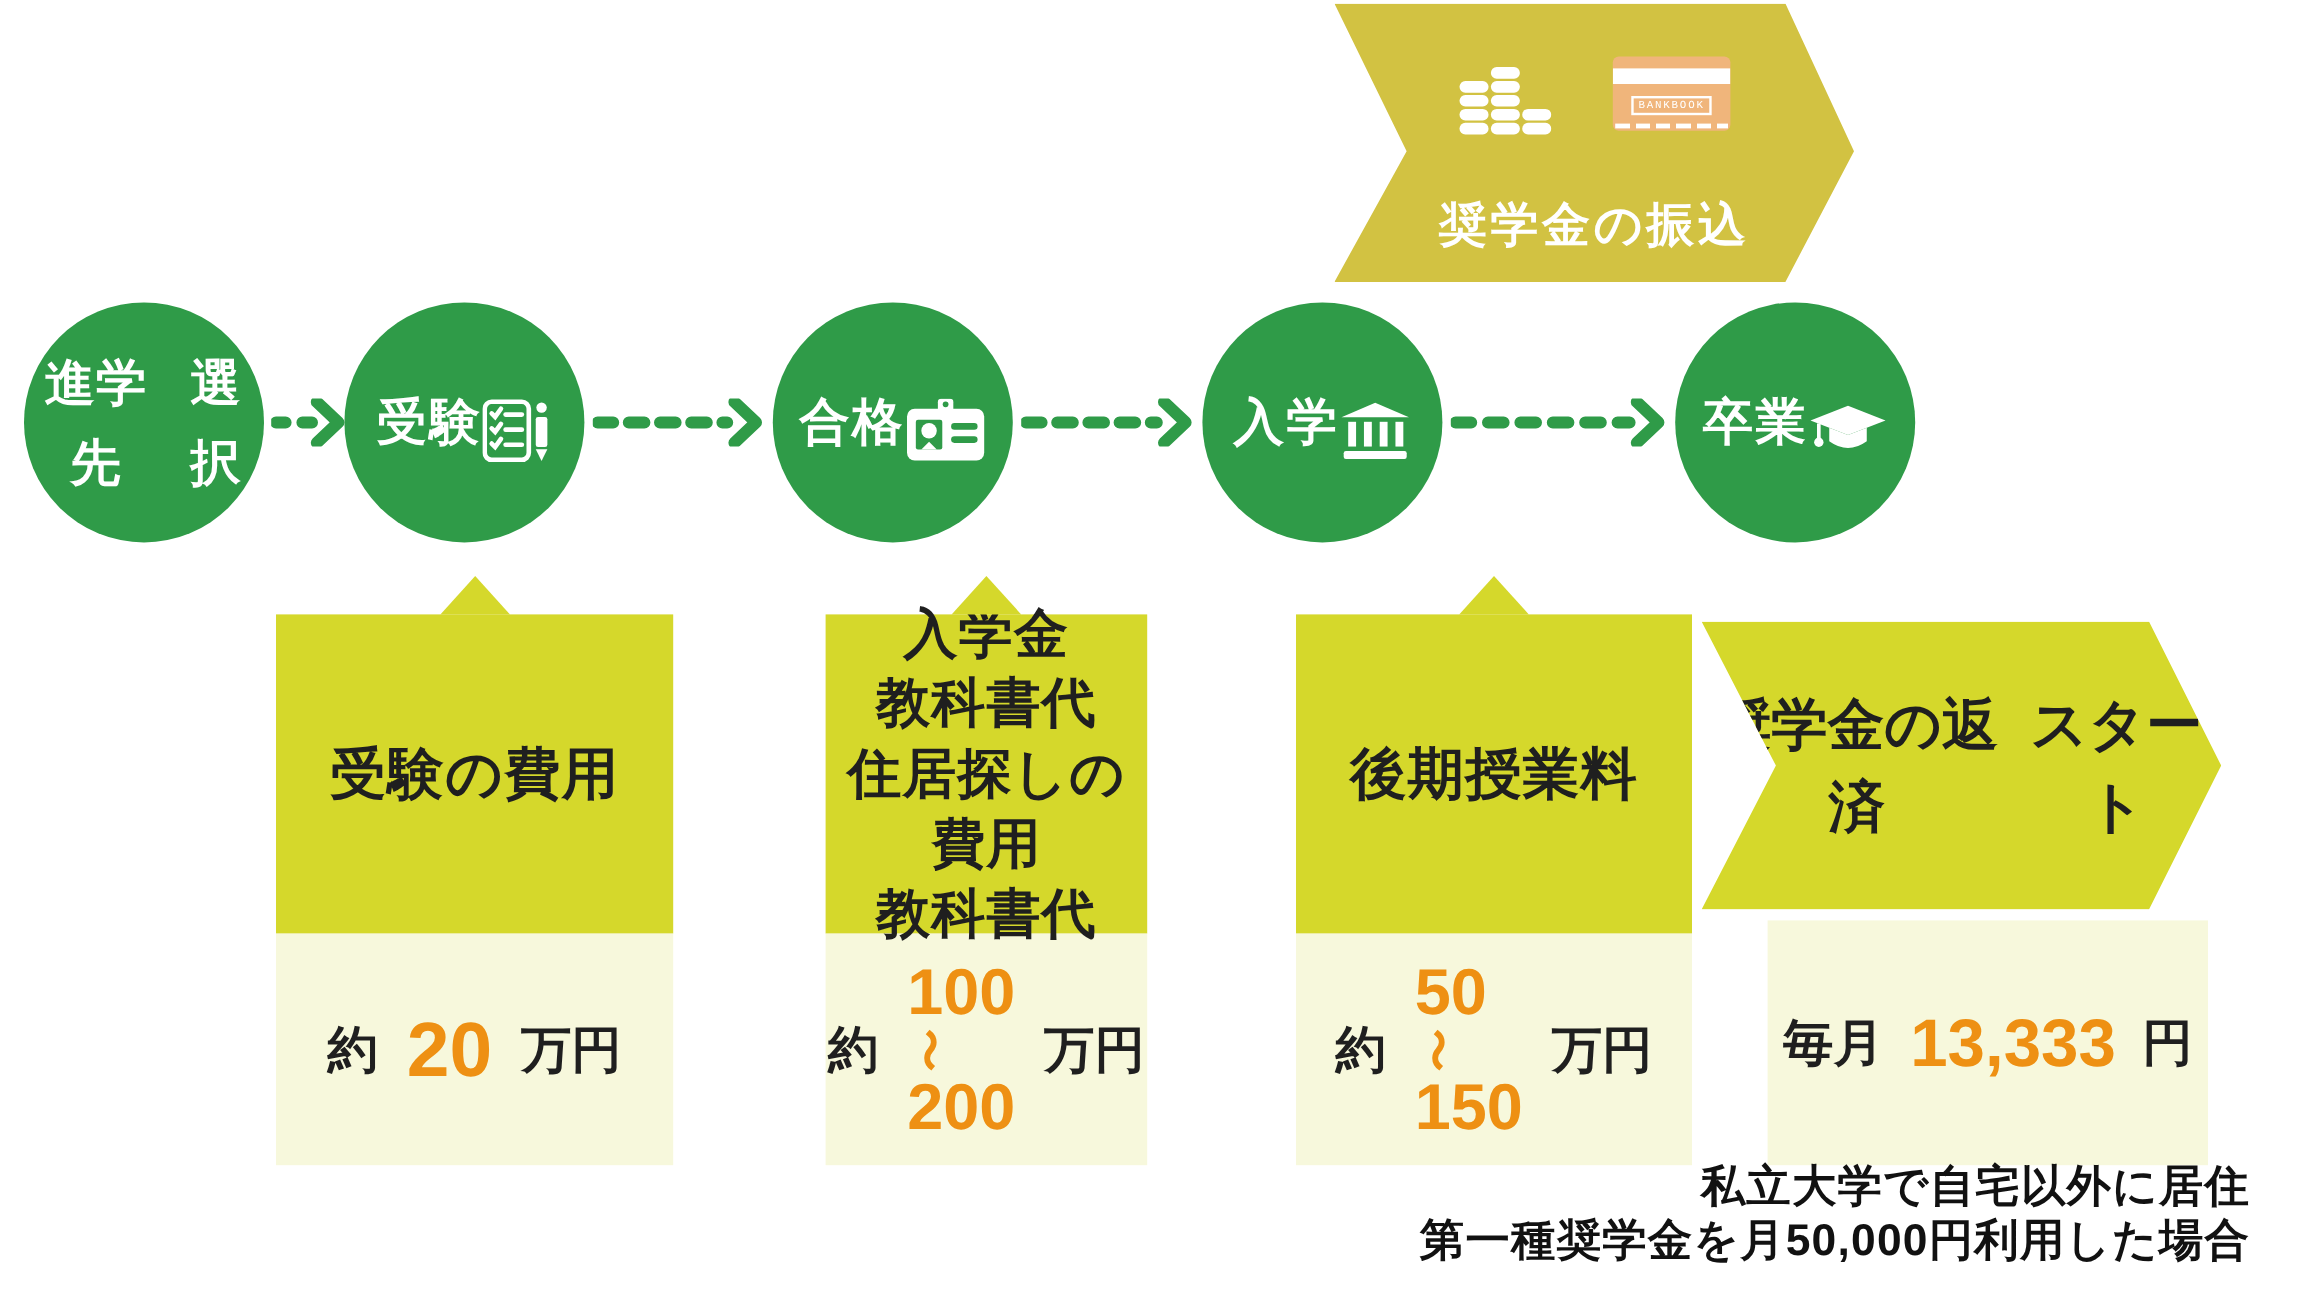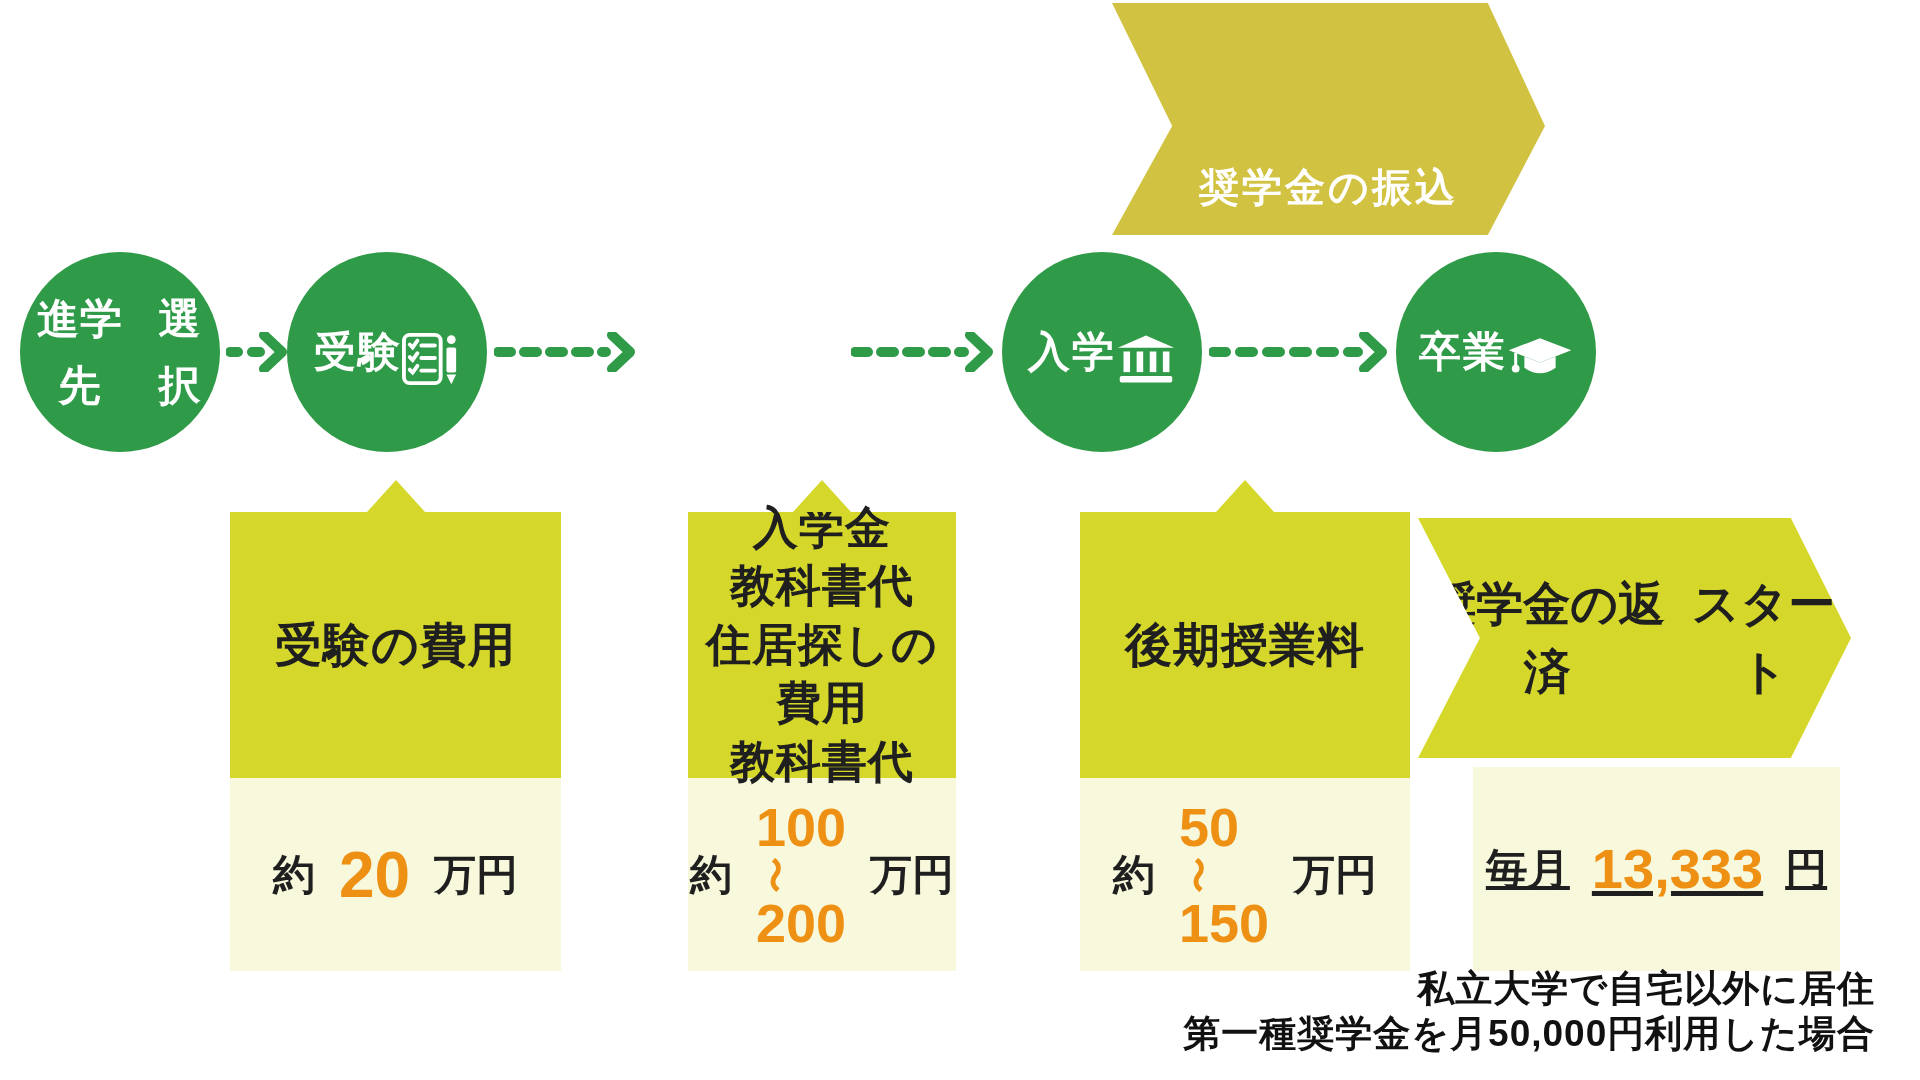--- a/index.html
+++ b/index.html
@@ -75,34 +75,56 @@
   
   .repay-arrow{
     position:absolute;left:1418px;top:518px;width:433px;height:240px;background:var(--lime);
     clip-path:polygon(0 0,86.1% 0,100% 50%,86.1% 100%,0 100%,14.3% 50%);
     display:flex;align-items:center;justify-content:center;
     font-size:47px;font-weight:600;color:var(--dark);line-height:1.45;text-align:center;
   }
   .repay-amount{
     position:absolute;left:1473px;top:767px;width:367px;height:204px;background:var(--cream);
     display:flex;align-items:center;justify-content:center;gap:22px;
-    font-size:42px;font-weight:600;color:var(--dark);text-decoration:underline;
+    font-size:42px;font-weight:600;color:var(--dark);
   }
   
   .footnote{
     position:absolute;right:45px;top:966px;text-align:right;
     font-size:37px;font-weight:700;color:#111;line-height:1.22;letter-spacing:1px;
   }
 </style>
 </head>
 <body>
 
 <div class="canvas">
 
   <div class="banner">
+    <div class="icons">
+      <svg class="coins" width="78" height="60" viewBox="0 0 80 62">
+        <g fill="#ffffff">
+          <rect x="1" y="15" width="25" height="10" rx="5"></rect>
+          <rect x="1" y="27" width="25" height="10" rx="5"></rect>
+          <rect x="1" y="39" width="25" height="10" rx="5"></rect>
+          <rect x="1" y="51" width="25" height="10" rx="5"></rect>
+          <rect x="28" y="3" width="25" height="10" rx="5"></rect>
+          <rect x="28" y="15" width="25" height="10" rx="5"></rect>
+          <rect x="28" y="27" width="25" height="10" rx="5"></rect>
+          <rect x="28" y="39" width="25" height="10" rx="5"></rect>
+          <rect x="28" y="51" width="25" height="10" rx="5"></rect>
+          <rect x="55" y="39" width="25" height="10" rx="5"></rect>
+          <rect x="55" y="51" width="25" height="10" rx="5"></rect>
+        </g>
+      </svg>
+      <div class="bankbook">
+        <div class="stripe"></div>
+        <div class="bb-label">BANKBOOK</div>
+        <div class="ticks"></div>
+      </div>
+    </div>
     <div class="banner-label">奨学金の振込</div>
   </div>
 
   <div class="step s1">
     <div class="lbl2">進学先</div>
     <div class="lbl2">選択</div>
   </div>
 
   <div class="step s2">
     <div class="lbl">受験</div>
@@ -117,20 +139,35 @@
           <polyline points="8,39 11,42 16,35"></polyline>
           <line x1="20" y1="40" x2="34" y2="40"></line>
         </g>
         <circle cx="51" cy="8" r="4.5" fill="#fff"></circle>
         <rect x="46" y="16" width="10" height="26" rx="2" fill="#fff"></rect>
         <polygon points="46,44 56,44 51,54" fill="#fff"></polygon>
       </svg>
     </div>
   </div>
 
+  <div class="step s3">
+    <div class="lbl">合格</div>
+    <div class="ic">
+      <svg width="68" height="54" viewBox="0 0 74 58">
+        <rect x="30" y="0" width="14" height="13" rx="3" fill="#fff"></rect>
+        <circle cx="37" cy="5" r="2.6" fill="#2f9b48"></circle>
+        <rect x="2" y="9" width="70" height="47" rx="7" fill="#fff"></rect>
+        <rect x="10" y="19" width="24" height="27" rx="2" fill="#2f9b48"></rect>
+        <circle cx="22" cy="29" r="7" fill="#fff"></circle>
+        <polygon points="15,46 22,39 29,46" fill="#fff"></polygon>
+        <rect x="42" y="22" width="24" height="6" rx="3" fill="#2f9b48"></rect>
+        <rect x="42" y="34" width="24" height="6" rx="3" fill="#2f9b48"></rect>
+      </svg>
+    </div>
+  </div>
 
   <div class="step s4">
     <div class="lbl">入学</div>
     <div class="ic">
       <svg width="60" height="48" viewBox="0 0 64 50">
         <g fill="#fff">
           <polygon points="32,0 2,13 62,13"></polygon>
           <rect x="8" y="17" width="7" height="22"></rect>
           <rect x="22" y="17" width="7" height="22"></rect>
           <rect x="36" y="17" width="7" height="22"></rect>

